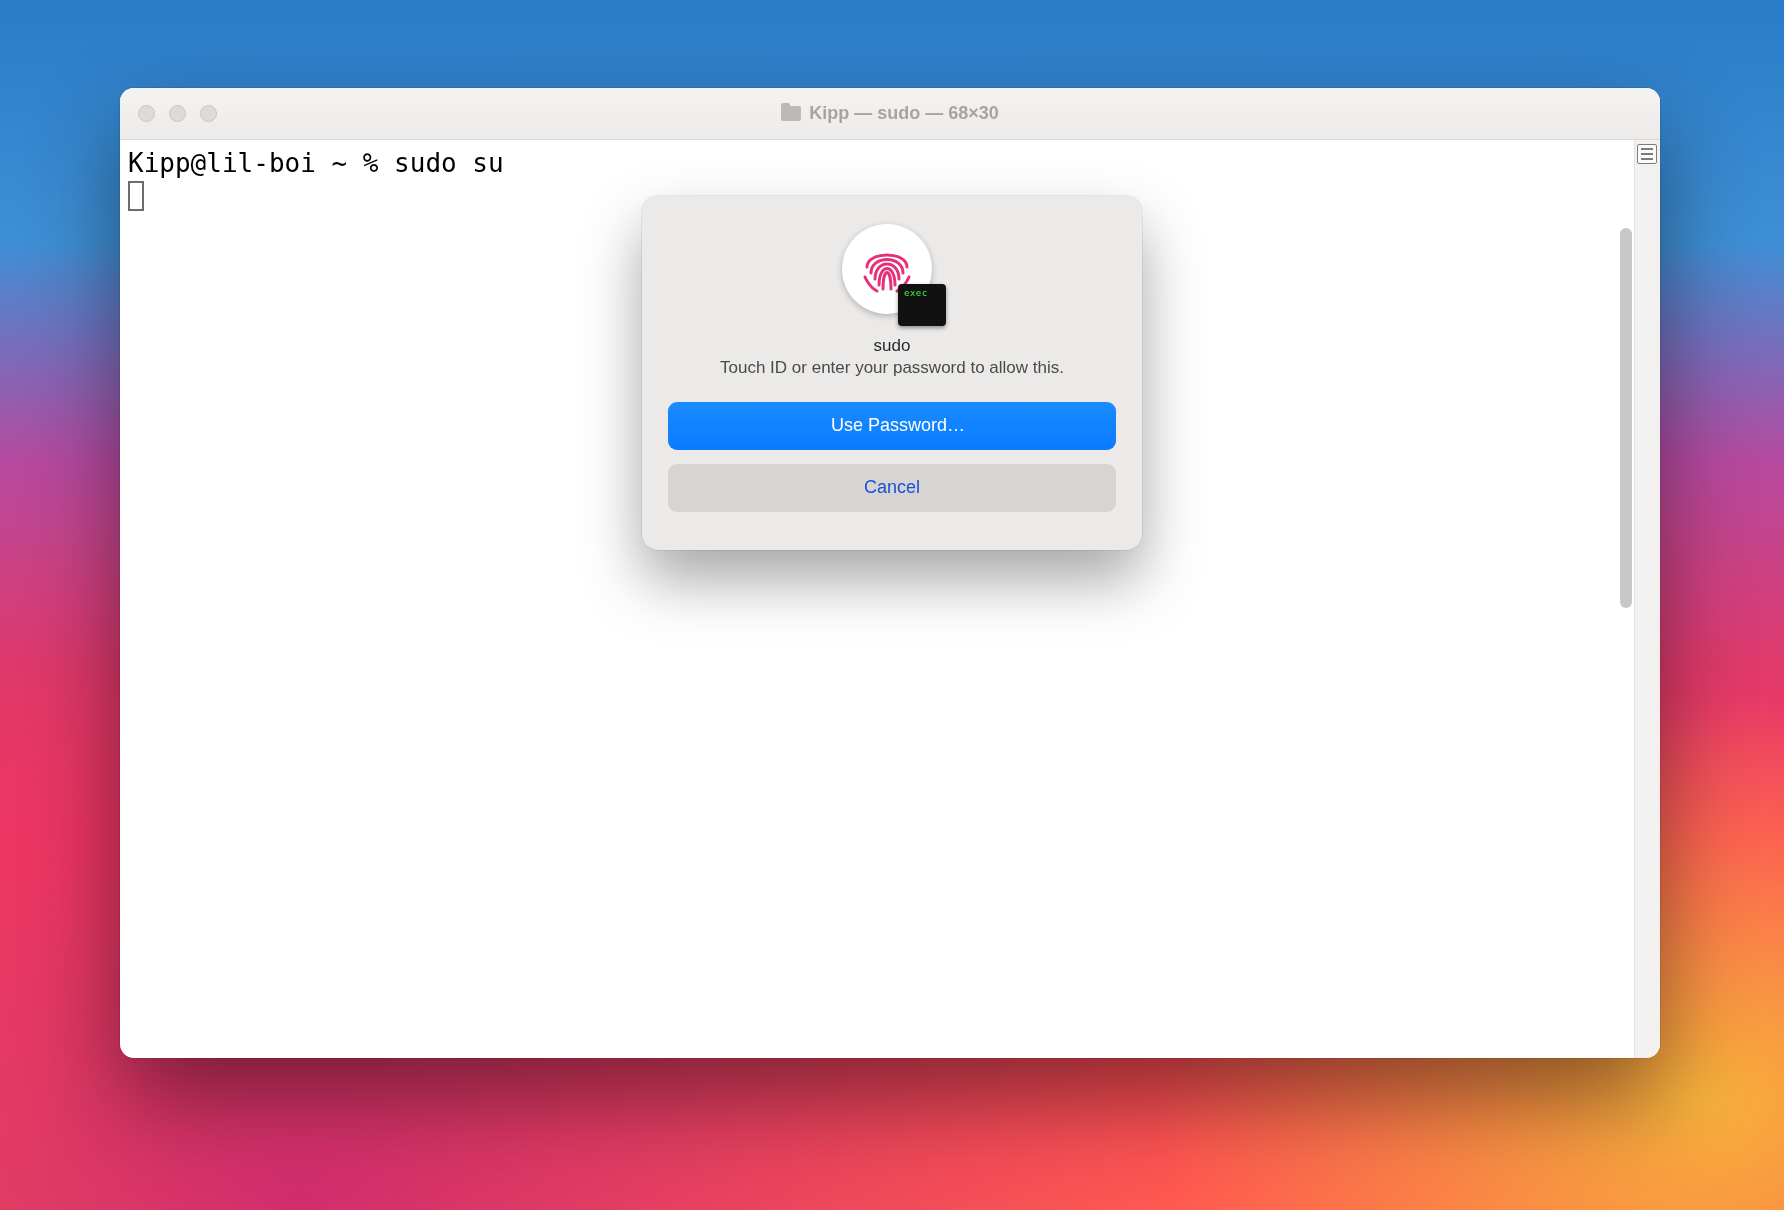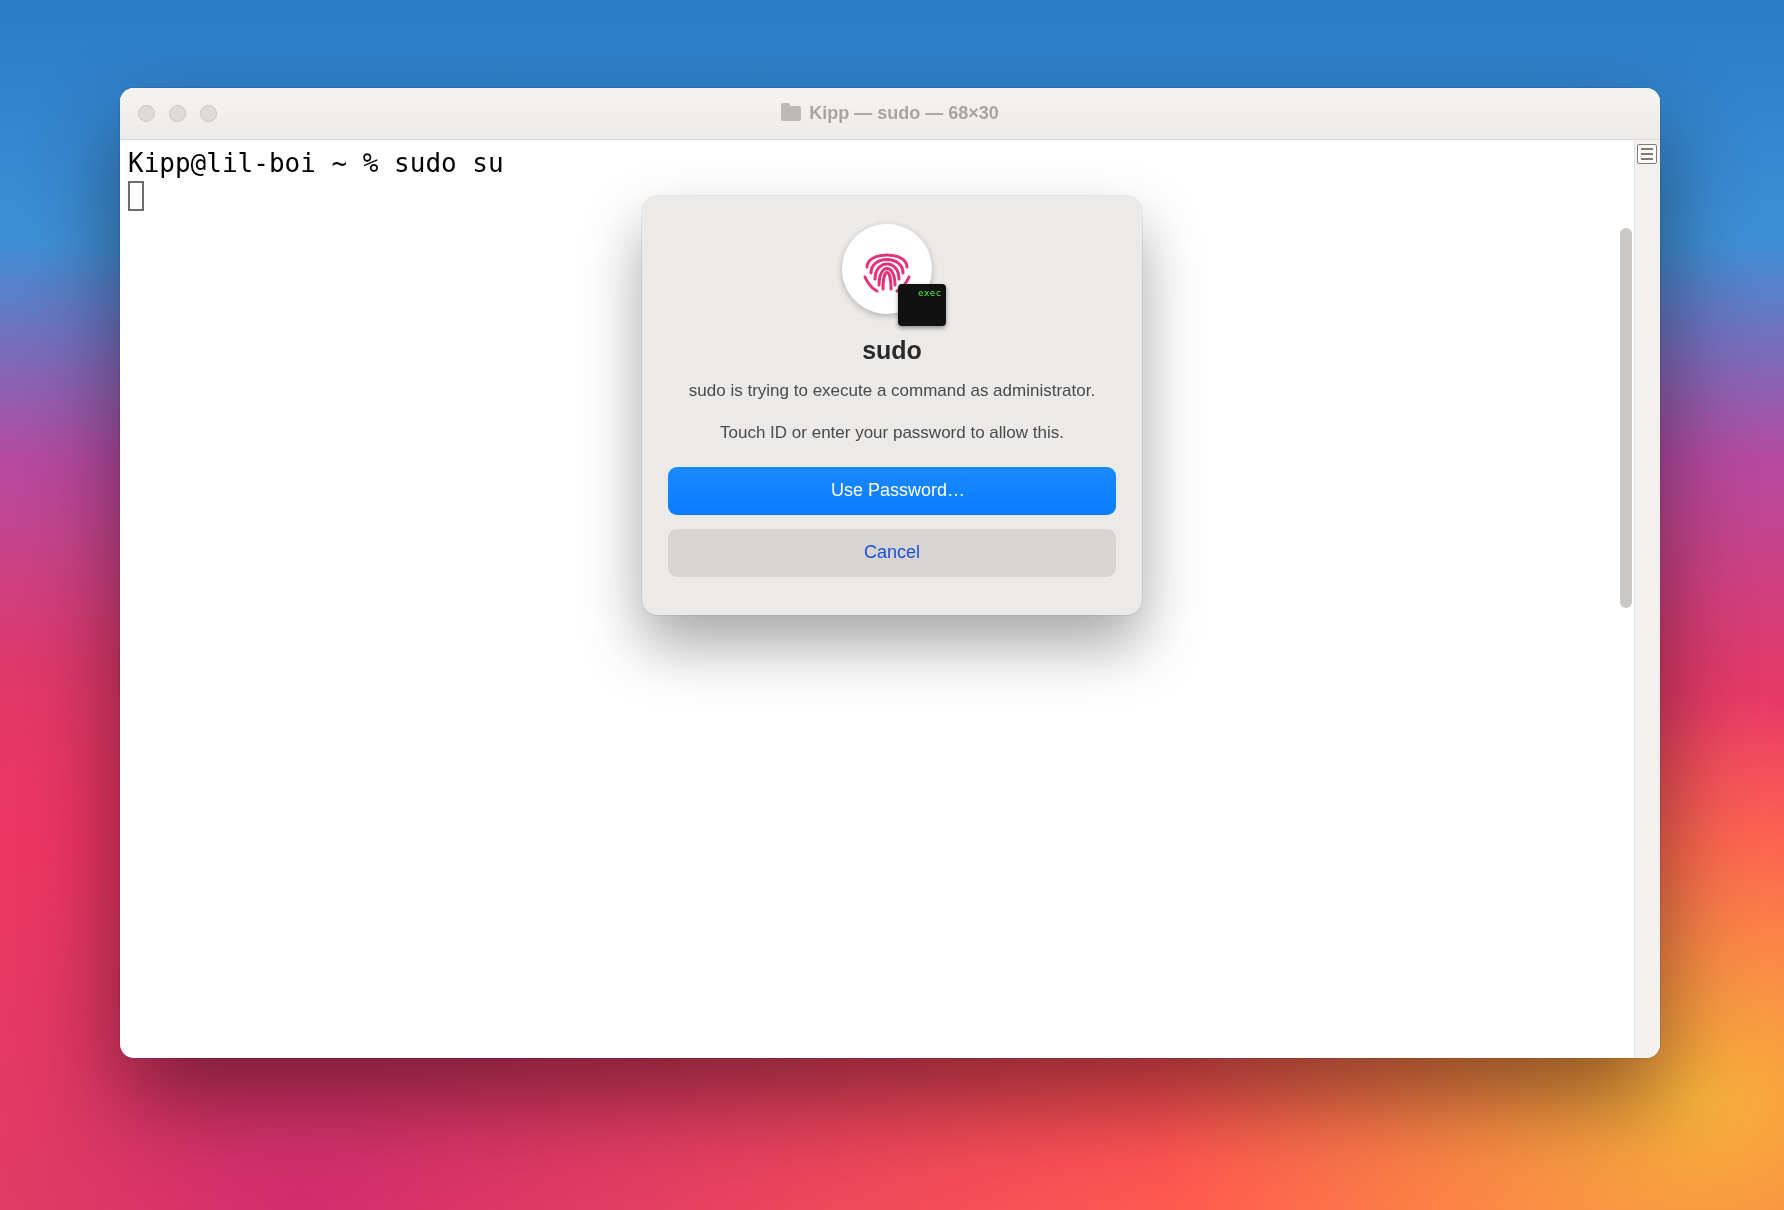--- a/index.html
+++ b/index.html
@@ -157,33 +157,32 @@
   .exec-badge {
     position: absolute;
     right: -4px; bottom: -2px;
     width: 48px; height: 42px;
     background: #111;
     border-radius: 4px;
     box-shadow: 0 2px 4px rgba(0,0,0,0.4);
     display: flex;
     align-items: flex-start;
     justify-content: flex-start;
-    padding: 4px 20px;
+    padding: 4px 6px;
   }
   .exec-badge span {
     font-family: monospace;
     font-size: 9px;
     color: #3cff3c;
     letter-spacing: 0.5px;
   }
   .dialog h2 {
-    font-size: 25px;
-    font-weight: 700;
+    font-size: 17px;
+    font-weight: 400;
     color: #2a2a2a;
-    margin-bottom: 14px;
   }
   .dialog p {
     font-size: 17px;
     line-height: 1.4;
     color: #4a4a4a;
     margin-bottom: 18px;
   }
   .dialog p.secondary { margin-bottom: 22px; }
   .dialog button {
     display: block;
@@ -253,19 +252,18 @@
             <path d="M10 40 C10 40, 14 50, 22 54"></path>
             <path d="M54 40 C54 40, 50 50, 42 54"></path>
           </g>
         </svg>
       </div>
       <div class="exec-badge">
         <span>exec</span>
       </div>
     </div>
     <h2>sudo</h2>
-    <p>sudo is trying to execute a command as administrator.</p>
     <p class="secondary">Touch ID or enter your password to allow this.</p>
     <button class="btn-primary">Use Password…</button>
     <button class="btn-secondary">Cancel</button>
   </div>
 
 </div>
 
 </body></html>

